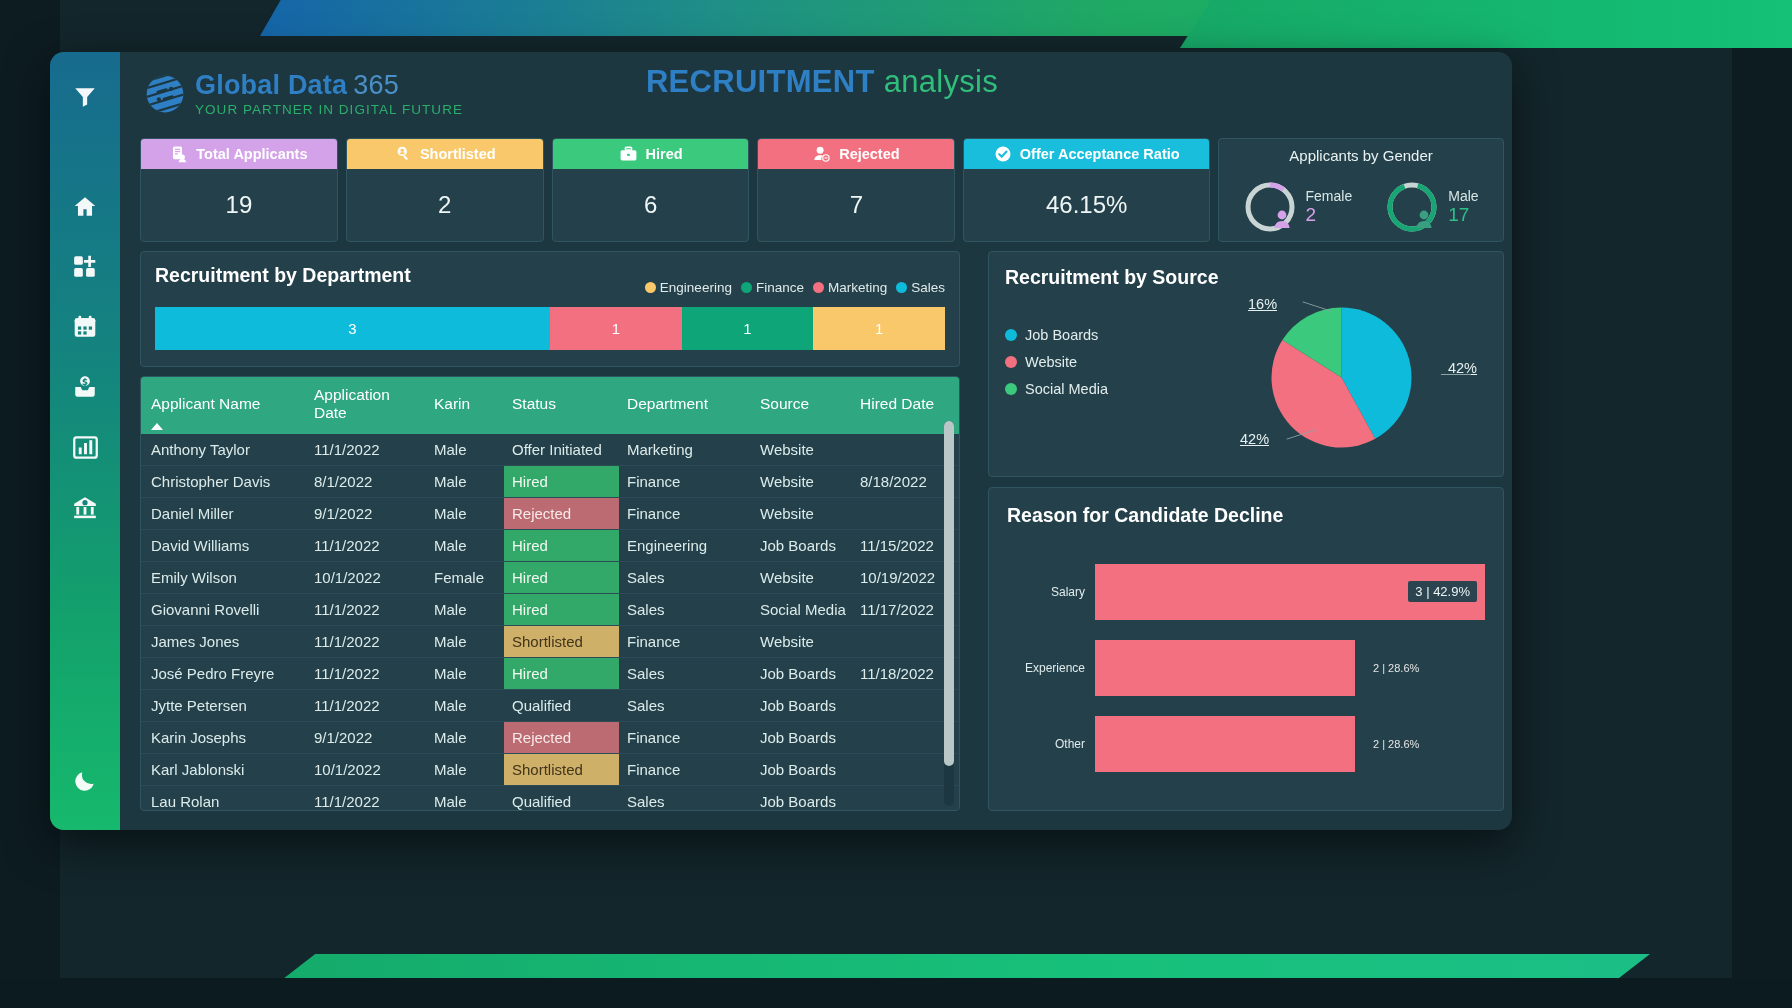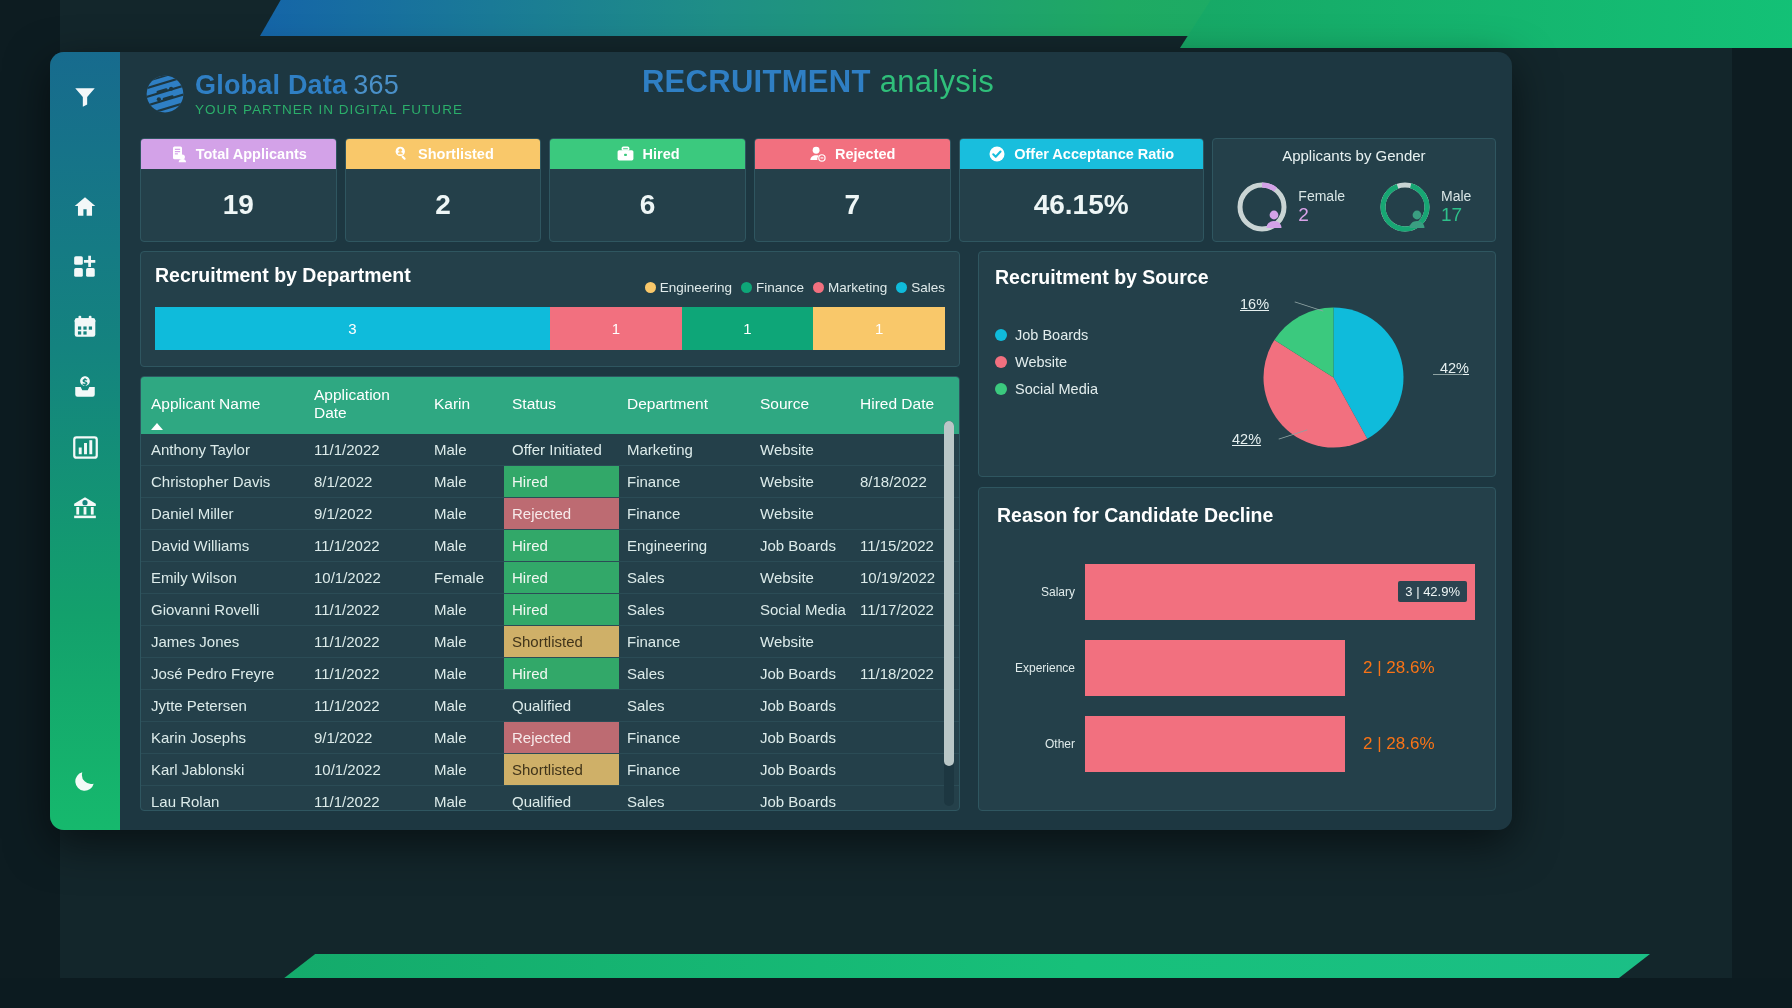--- a/index.html
+++ b/index.html
@@ -88,21 +88,21 @@
     border: 1px solid #2f5660; border-radius: 4px;
     display: flex; flex-direction: column; overflow: hidden;
   }
   .kpi-head {
     height: 30px; display: flex; align-items: center; justify-content: center; gap: 8px;
     color: #fff; font-size: 14.5px; font-weight: bold;
   }
   .kpi-head svg { display: block; }
   .kpi-value {
     flex: 1 1 auto; display: flex; align-items: center; justify-content: center;
-    font-size: 28px; color: #eef6f6; font-weight: 700;
+    font-size: 24px; color: #eef6f6; font-weight: 400;
   }
   #kpi-gender {
     flex: 1.45 1 0; background: #24404a; border: 1px solid #2f5660; border-radius: 4px;
     display: flex; flex-direction: column; align-items: center; padding-top: 8px; gap: 9px;
   }
   #gender-title { font-size: 15px; color: #e8f2f2; }
   #gender-body { display: flex; gap: 34px; margin-top: 8px; }
   .gender-item { display: flex; align-items: center; gap: 10px; }
   .gender-ring { position: relative; width: 52px; height: 52px; }
   .gender-ring svg { position: absolute; inset: 0; }
@@ -112,21 +112,21 @@
   .gender-text { line-height: 1.15; }
   .gender-label { font-size: 14px; color: #d9e6e6; }
   .gender-count { font-size: 19px; }
   #female-count { color: #d9a2e8; }
   #male-count { color: #2ec08a; }
 
   
   .panel { background: #24404a; border: 1px solid #2f5660; border-radius: 4px; }
   .panel-title { color: #ffffff; font-size: 19.5px; font-weight: bold; }
 
-  #content-grid { display: flex; gap: 18px; margin-top: 9px; height: 560px; }
+  #content-grid { display: flex; gap: 28px; margin-top: 9px; height: 560px; }
   #col-left { width: 820px; display: flex; flex-direction: column; gap: 9px; }
   #col-right { flex: 1 1 auto; display: flex; flex-direction: column; gap: 10px; }
 
   
   #dept-panel { height: 118px; padding: 12px 14px 0 14px; position: relative; }
   #dept-header { display: flex; align-items: flex-start; justify-content: space-between; }
   #dept-legend { display: flex; align-items: center; gap: 9px; margin-top: 16px; }
   .legend-item { display: flex; align-items: center; gap: 4px; font-size: 13.5px; color: #dfeaea; }
   .legend-dot { width: 11px; height: 11px; border-radius: 50%; display: inline-block; }
   #dept-bar { display: flex; height: 43px; margin-top: 12px; }
@@ -189,21 +189,21 @@
   .decline-row { display: flex; align-items: center; gap: 10px; }
   .decline-label { width: 78px; text-align: right; font-size: 12px; color: #e0ebeb; flex: 0 0 78px; }
   .decline-bar {
     height: 56px; background: #f2707f; display: flex; align-items: center;
     justify-content: flex-end; padding-right: 8px; position: relative;
   }
   .decline-inside {
     background: #2b4450; color: #eef5f5; font-size: 13px;
     padding: 3px 7px; border-radius: 2px;
   }
-  .decline-outside { font-size: 17px; color: #f97316; margin-left: 8px; }
+  .decline-outside { font-size: 11px; color: #e5e5e5; margin-left: 8px; }
 </style>
 </head>
 <body>
 
 <div id="bg-layer">
   <div class="bg-shape" id="bg-left-dark"></div>
   <div class="bg-shape" id="bg-right-dark"></div>
   <div class="bg-shape" id="bg-top-blue"></div>
   <div class="bg-shape" id="bg-top-green"></div>
   <div class="bg-shape" id="bg-bottom-green"></div>

